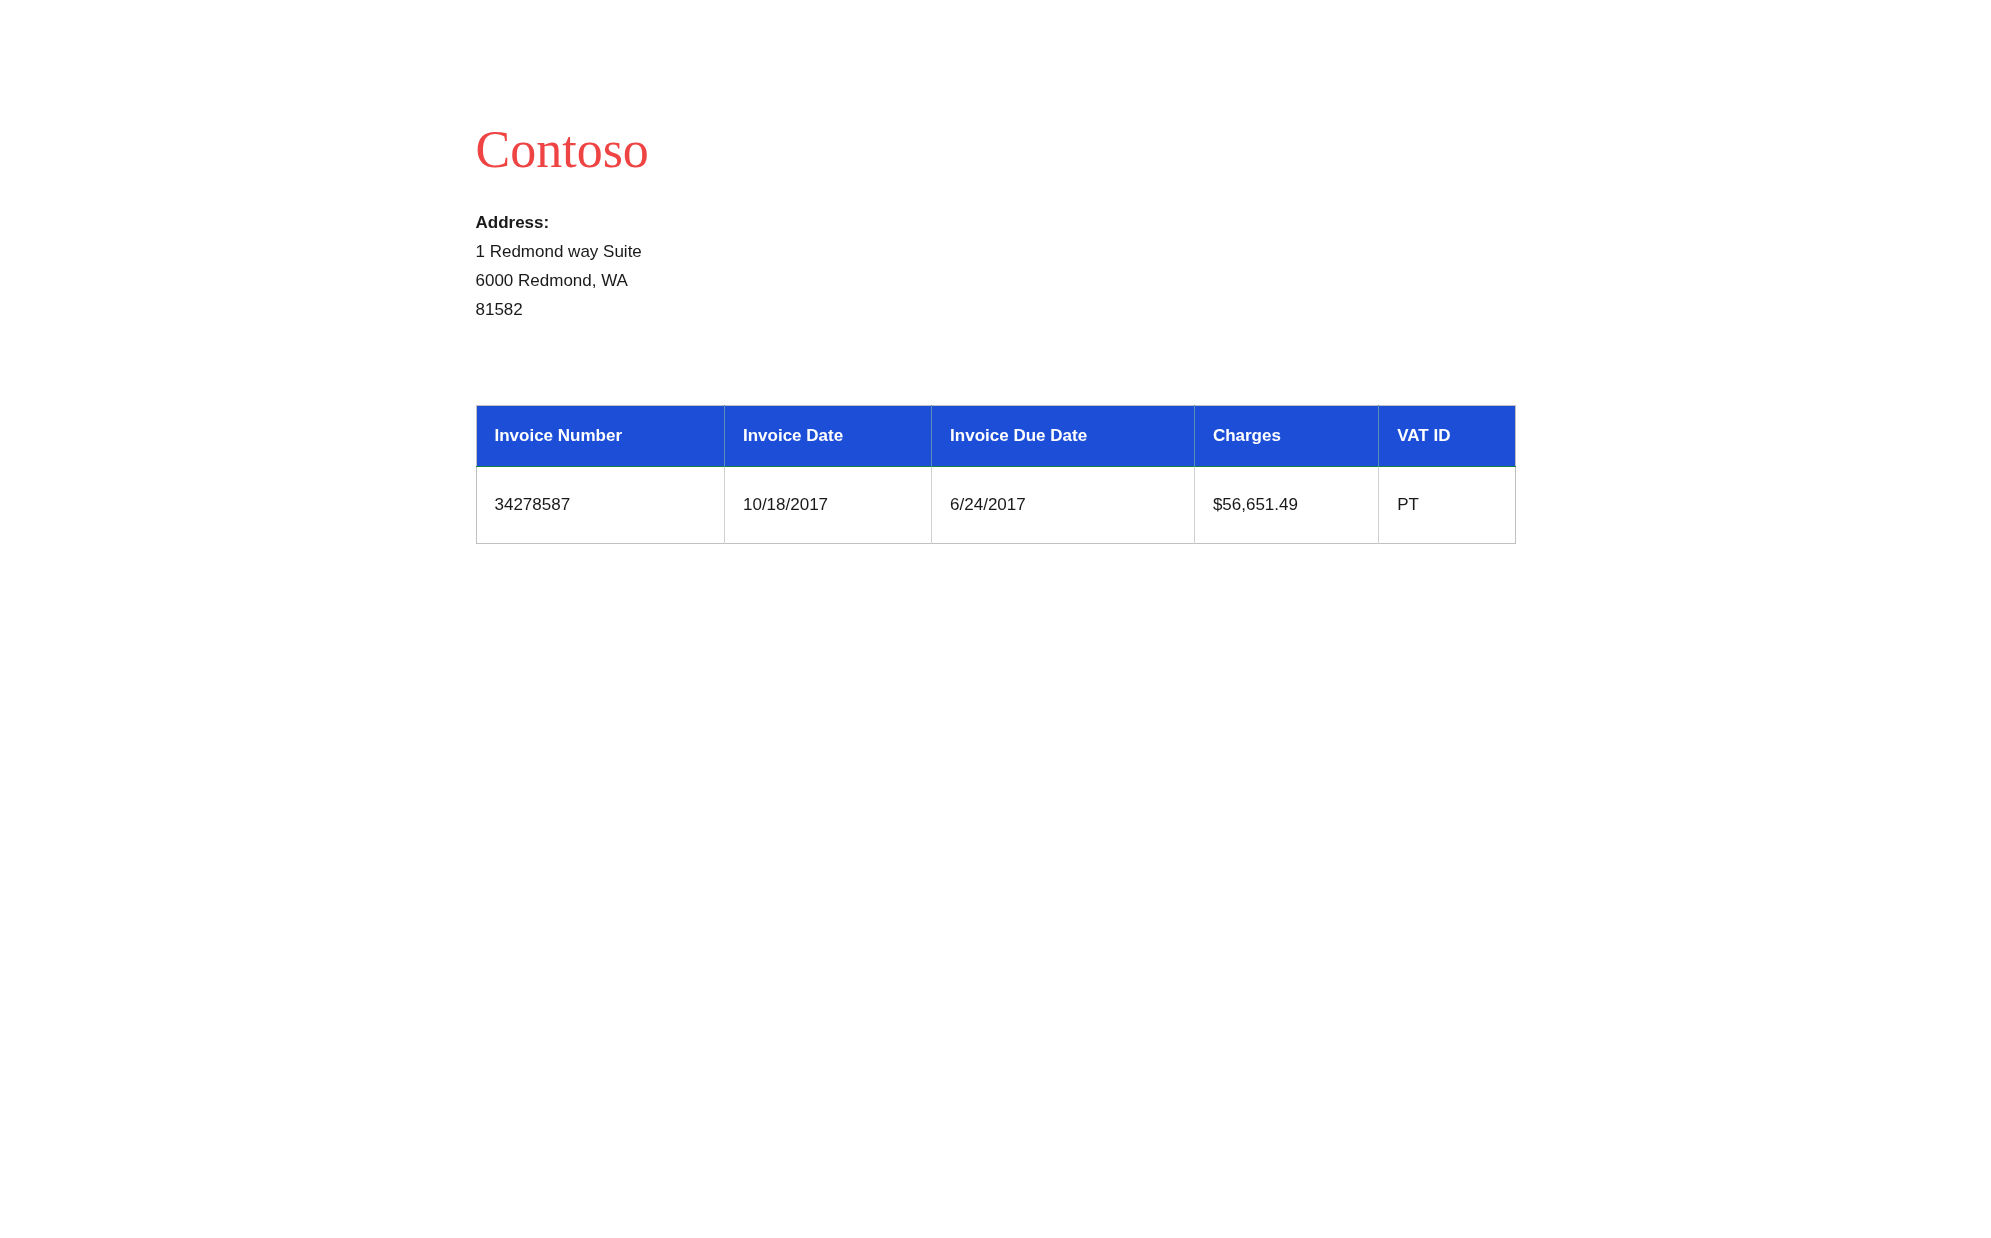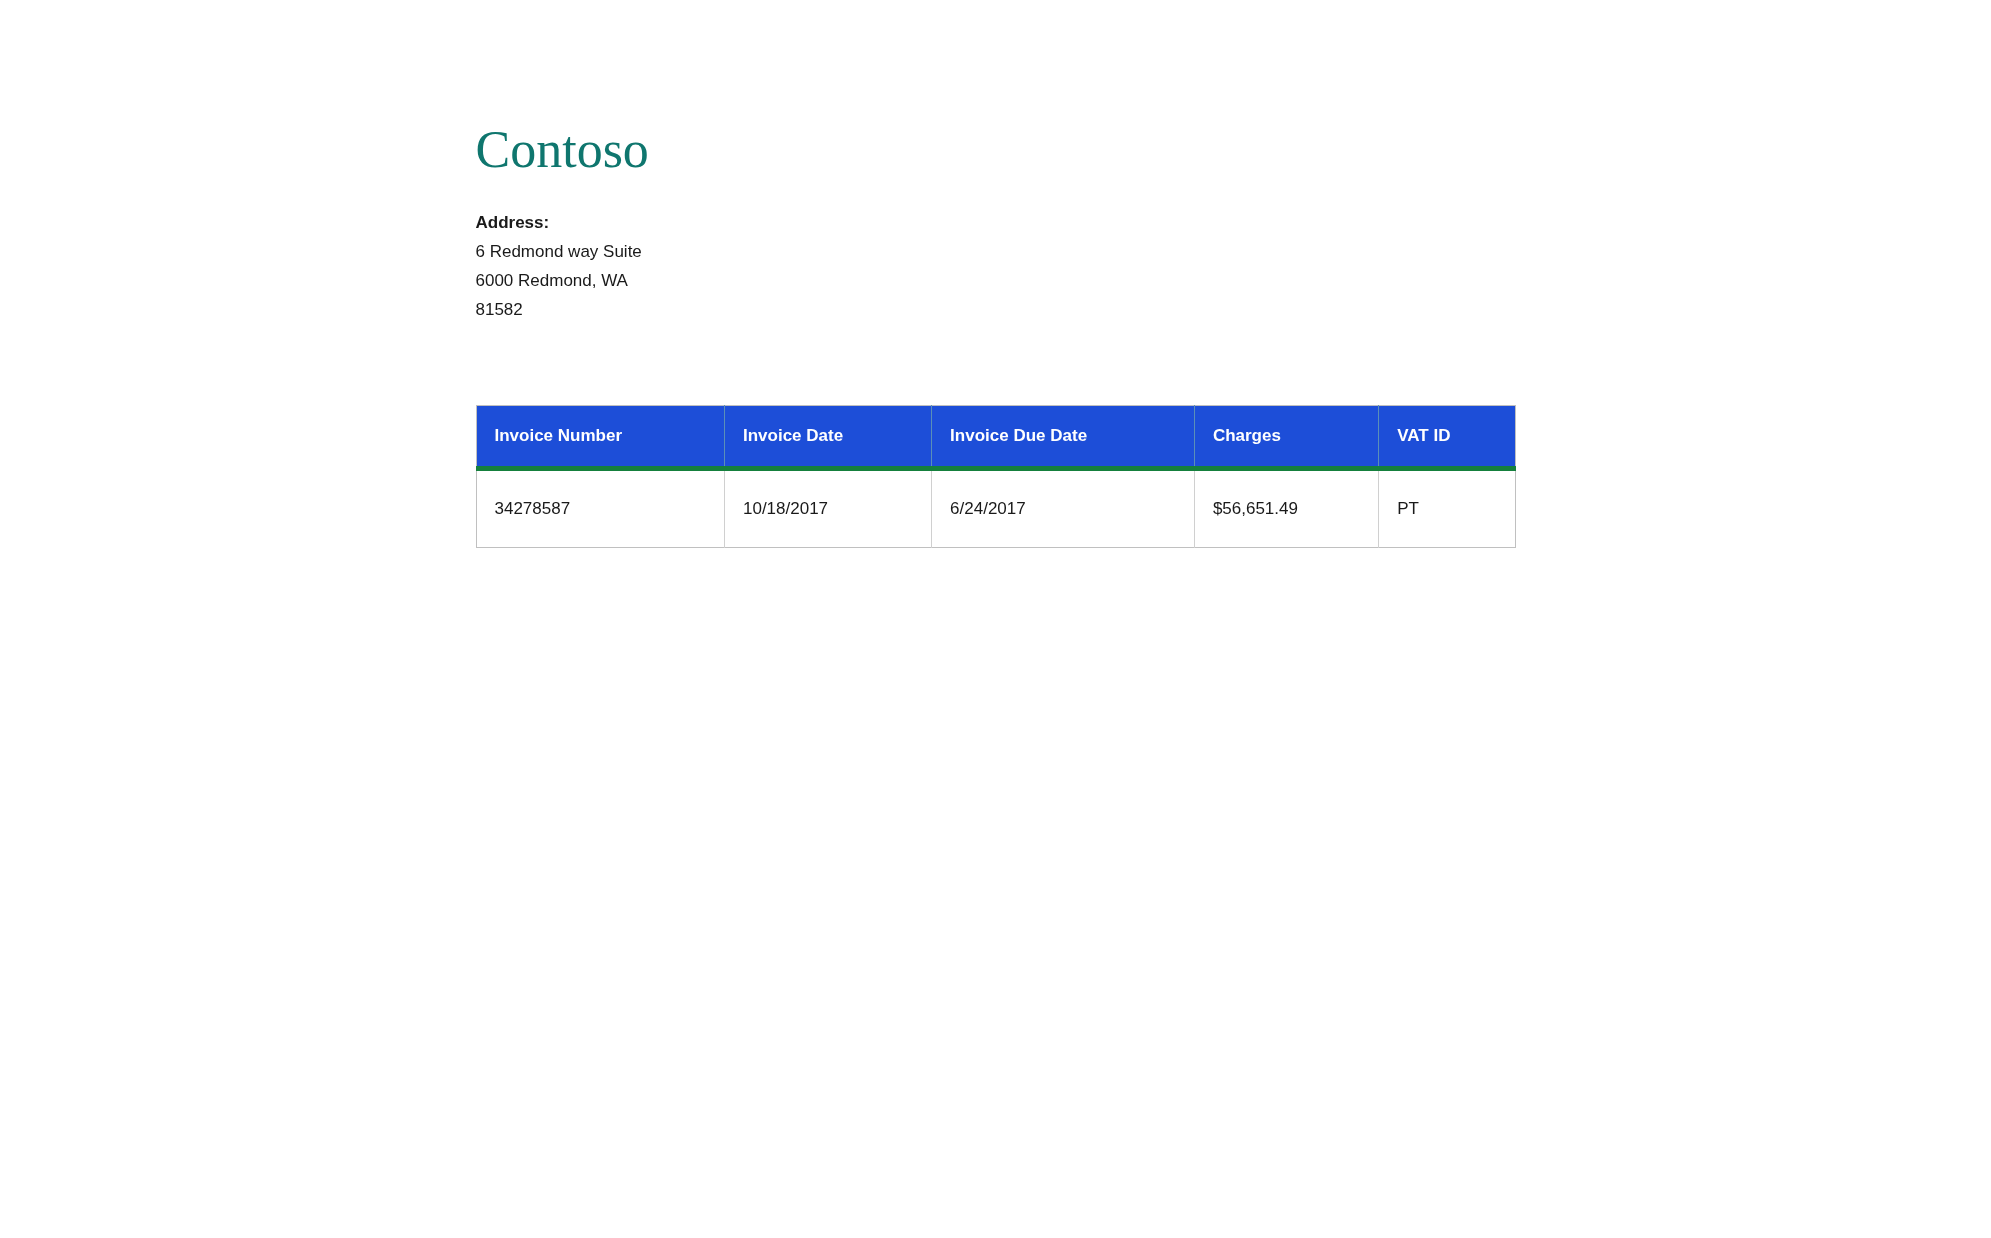--- a/index.html
+++ b/index.html
@@ -19,21 +19,21 @@
     }
 
     .page-container {
       width: 1200px;
       padding: 120px 80px 80px 80px;
     }
 
     .company-name {
       font-size: 52px;
       font-weight: 300;
-      color: #0f766e;
+      color: #ef4444;
       margin-bottom: 30px;
       font-family: Georgia, 'Times New Roman', serif;
     }
 
     .header-section {
       display: flex;
       justify-content: space-between;
       align-items: center;
       margin-bottom: 80px;
       gap: 40px;
@@ -108,42 +108,42 @@
 
     tbody tr {
       background-color: #ffffff;
     }
 
     tbody td {
       font-size: 17px;
       color: #1a1a1a;
       padding: 28px 18px;
       border-right: 1px solid #d0d0d0;
-      border-top: 5px solid #15803d;
+      border-top: 1px solid #15803d;
       vertical-align: top;
     }
 
     tbody td:last-child {
       border-right: none;
     }
 
     .charges-cell {
     }
   </style>
 </head>
 <body>
 
 <div class="page-container">
 
   <div class="company-name">Contoso</div>
 
   <div class="header-section">
     <div class="sender-address">
       <div><span class="label">Address:</span></div>
-      <div>6 Redmond way Suite</div>
+      <div>1 Redmond way Suite</div>
       <div>6000 Redmond, WA</div>
       <div>81582</div>
     </div>
 
   </div>
 
   <div class="table-section">
     <table>
       <thead>
         <tr>

